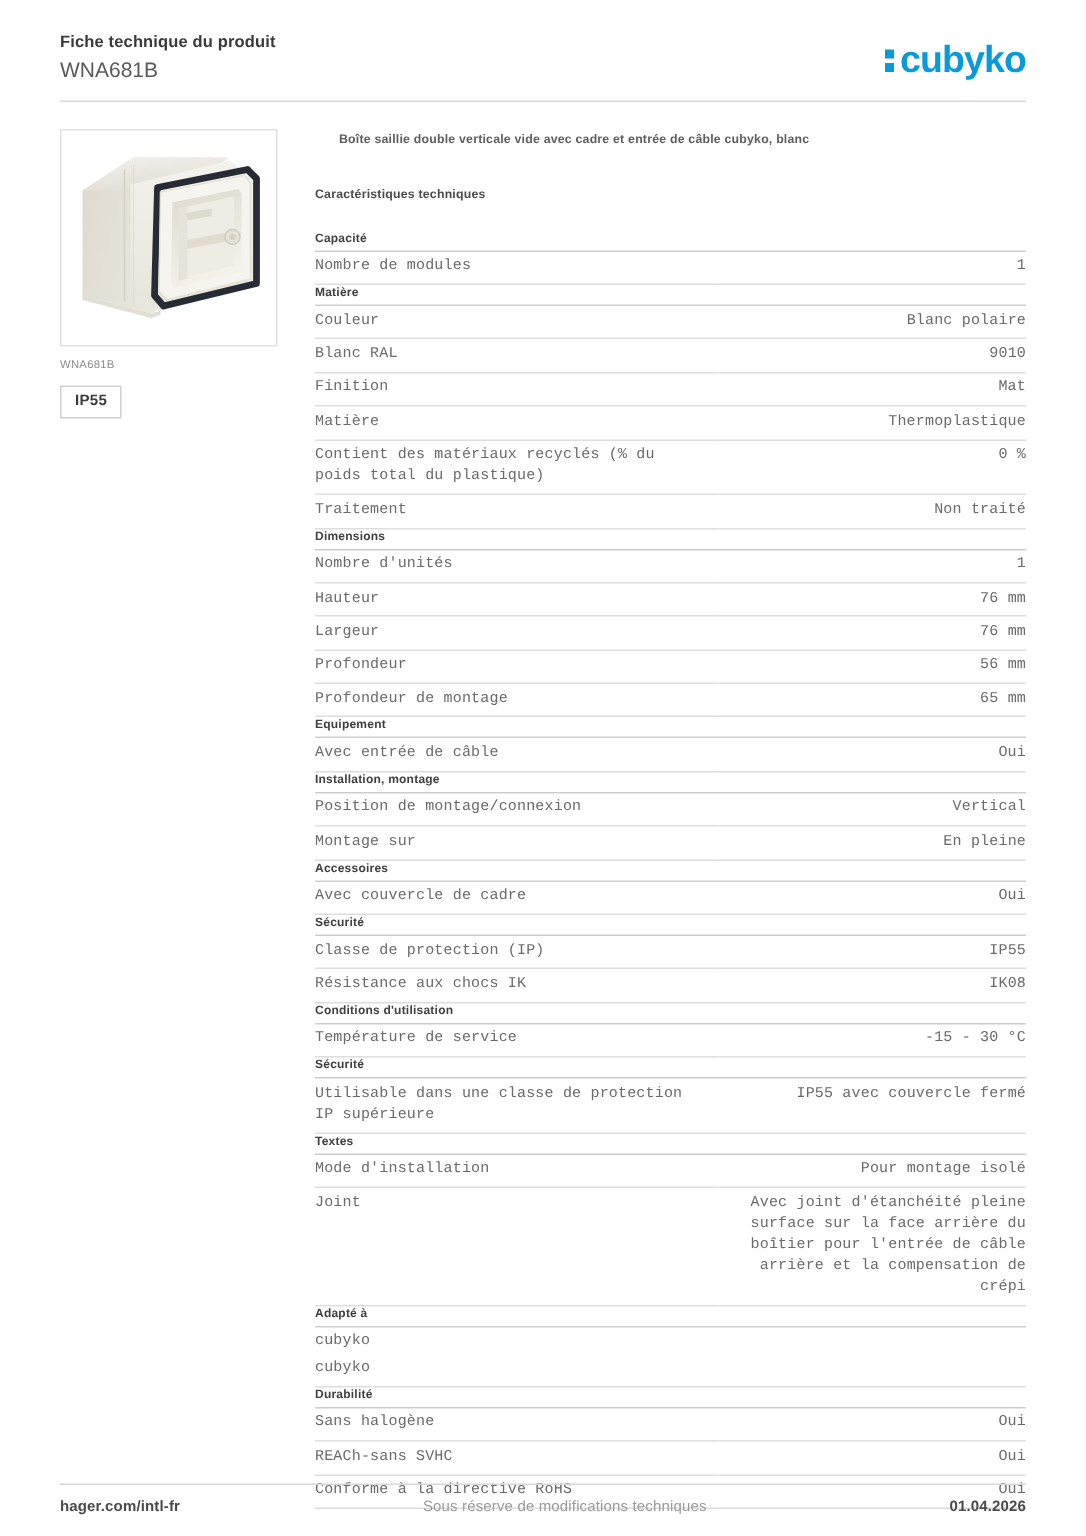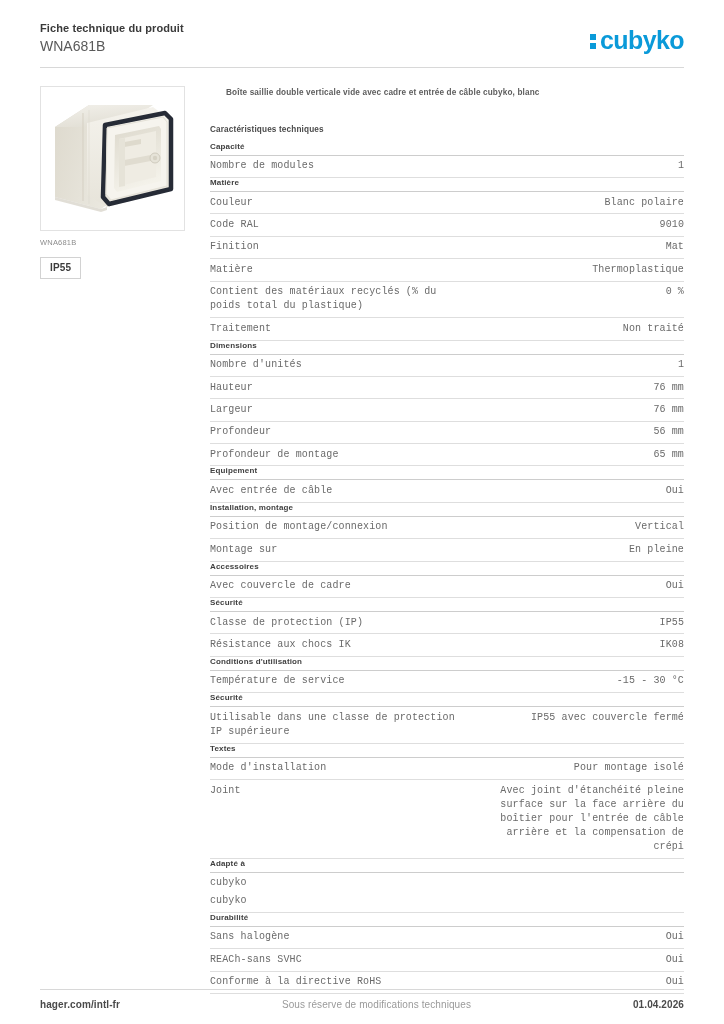--- a/index.html
+++ b/index.html
@@ -142,21 +142,21 @@
   .specs-heading {
     font-size: 8.2px;
     font-weight: bold;
     color: #4a4a4a;
     letter-spacing: .15px;
     margin-top: 26px;
   }
 
   
   .spec-group { margin-top: 0; }
-  .spec-group:first-of-type { margin-top: 8px; }
+  .spec-group:first-of-type { margin-top: 20px; }
 
   .group-title {
     font-size: 8px;
     font-weight: bold;
     color: #3f3f3f;
     letter-spacing: .15px;
     padding-bottom: 4px;
     border-bottom: 1px solid #cdcdcd;
   }
   .spec-table {
@@ -322,21 +322,21 @@
           </div>
           <div class="spec-group">
             <div class="group-title">Matière</div>
             <table class="spec-table">
               <tbody>
                 <tr>
                   <td class="label">Couleur</td>
                   <td class="value">Blanc polaire</td>
                 </tr>
                 <tr>
-                  <td class="label">Code RAL</td>
+                  <td class="label">Blanc RAL</td>
                   <td class="value">9010</td>
                 </tr>
                 <tr>
                   <td class="label">Finition</td>
                   <td class="value">Mat</td>
                 </tr>
                 <tr>
                   <td class="label">Matière</td>
                   <td class="value">Thermoplastique</td>
                 </tr>

